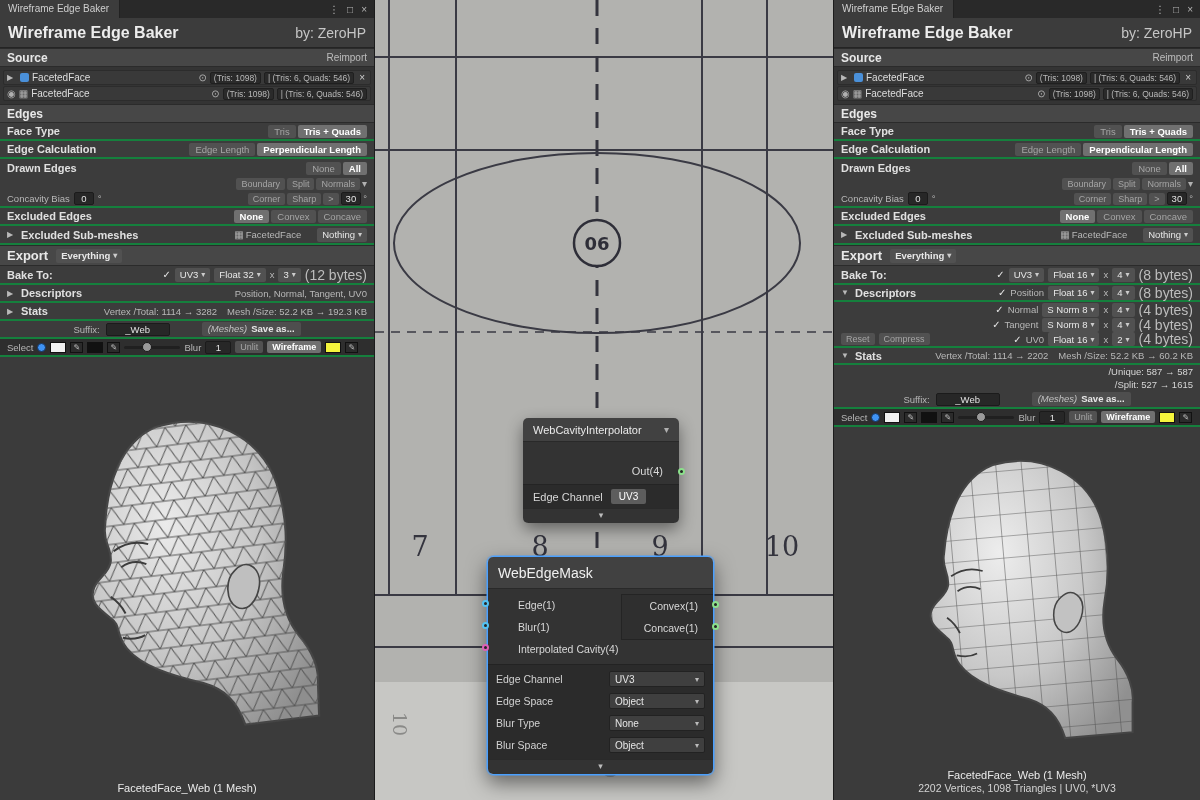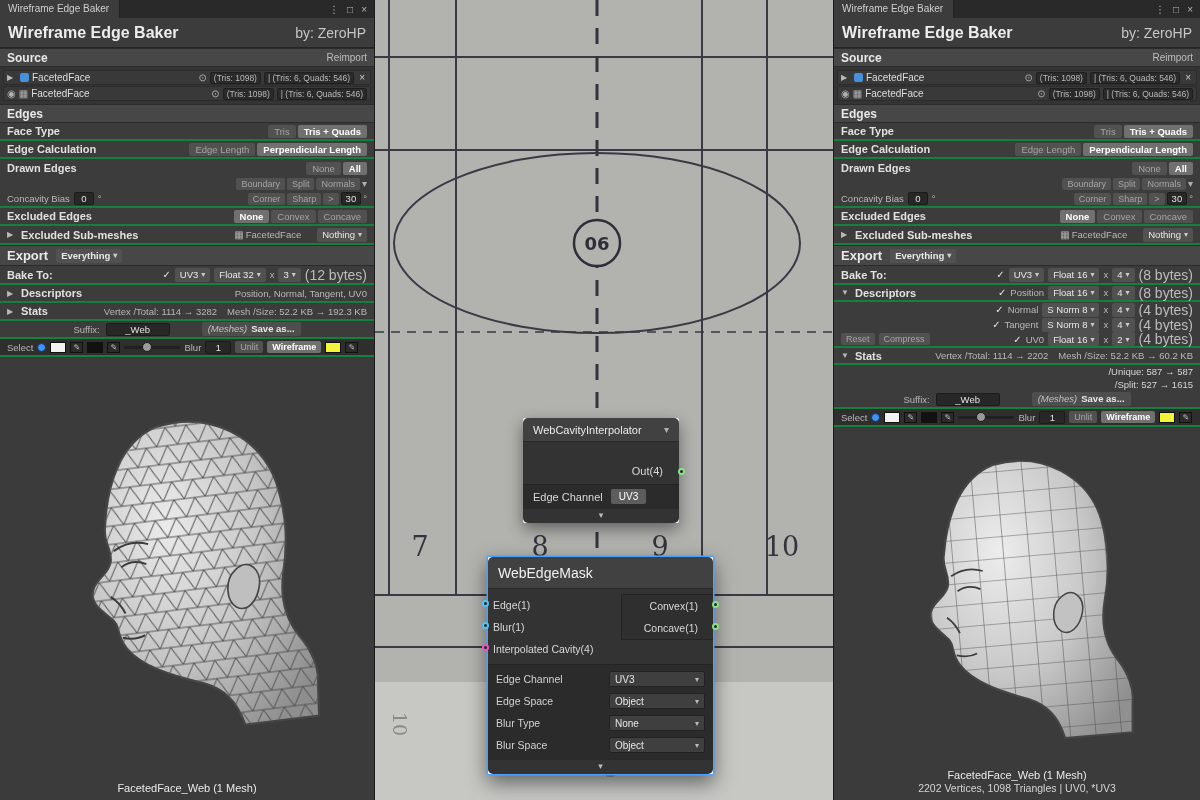--- a/index.html
+++ b/index.html
@@ -57,32 +57,32 @@
 .caption .c2{font-size:10.5px;color:#d4d4d4}
 
 
 .backdrop{position:absolute;left:375px;top:0;width:458px;height:800px;background:#b2b2af;overflow:hidden}
 .bsvg{position:absolute;inset:0}
 .tickband{position:absolute;background:repeating-linear-gradient(90deg,#3a3a44 0 2px,transparent 2px 12px)}
 .tickband.faint{background:repeating-linear-gradient(90deg,#8f8f92 0 2px,transparent 2px 12px)}
 .hline{position:absolute;left:0;right:0;background:#3a3a44}
 
 
-.node{position:absolute;border-radius:2px;background:#ffffff;box-shadow:0 6px 16px rgba(0,0,0,.45);font-size:11px;color:#d8d8d8}
+.node{position:absolute;border-radius:7px;background:#ffffff;box-shadow:0 6px 16px rgba(0,0,0,.45);font-size:11px;color:#d8d8d8}
 .nhead{background:#414141;border-bottom:1px solid #292929;border-radius:5px 5px 0 0;display:flex;align-items:center;justify-content:space-between;padding:0 10px}
 .nfoot{height:15px;background:#333;border-radius:0 0 5px 5px;text-align:center;color:#bcbcbc;font-size:9px;line-height:13px;border-top:1px solid #2a2a2a}
 .node1{left:148px;top:418px;width:156px}
 .node1 .nhead{height:24px;font-size:11px;color:#eaeaea}
 .n1body{height:42px;background:#333;display:flex;align-items:flex-end;justify-content:flex-end;padding:0 16px 7px 0;position:relative}
 .n1prop{height:24px;background:#2b2b2b;display:flex;align-items:center;gap:8px;padding:0 10px;border-top:1px solid #242424}
 .valchip{background:#5d5d5d;color:#fff;border-radius:2px;font-size:10px;padding:0 8px;height:15px;line-height:15px}
 .node2{left:112px;top:556px;width:227px;border:1px solid #4aa0ff;box-shadow:0 0 0 1px rgba(74,160,255,.5),0 8px 20px rgba(0,0,0,.5)}
 .node2 .nhead{height:32px;font-size:14px;color:#f0f0f0}
 .n2body{position:relative;background:#333;padding:5px 0 4px}
-.iorow{height:22px;display:flex;align-items:center;padding-left:5px;position:relative;font-size:10.5px}
+.iorow{height:22px;display:flex;align-items:center;padding-left:30px;position:relative;font-size:10.5px}
 .port{position:absolute;width:7px;height:7px;border-radius:50%;background:#262626;border:2px solid #53c2f2;top:50%;margin-top:-5px}
 .port.in{left:-6px}
 .port.outp{right:-6px}
 .port.pink{border-color:#de5fb8}
 .port.green{border-color:#8be08b}
 .outbox{position:absolute;top:5px;right:0;width:92px;background:#2f2f2f;border:1px solid #242424;border-right:none}
 .outbox .iorow{justify-content:flex-end;padding:0 15px 0 0}
 .n2props{background:#2b2b2b;border-top:1px solid #232323;padding:5px 8px;display:flex;flex-direction:column;gap:4px}
 .prow{display:flex;align-items:center;height:18px}
 .prow .pl{flex:1;font-size:10.5px;color:#d2d2d2}

